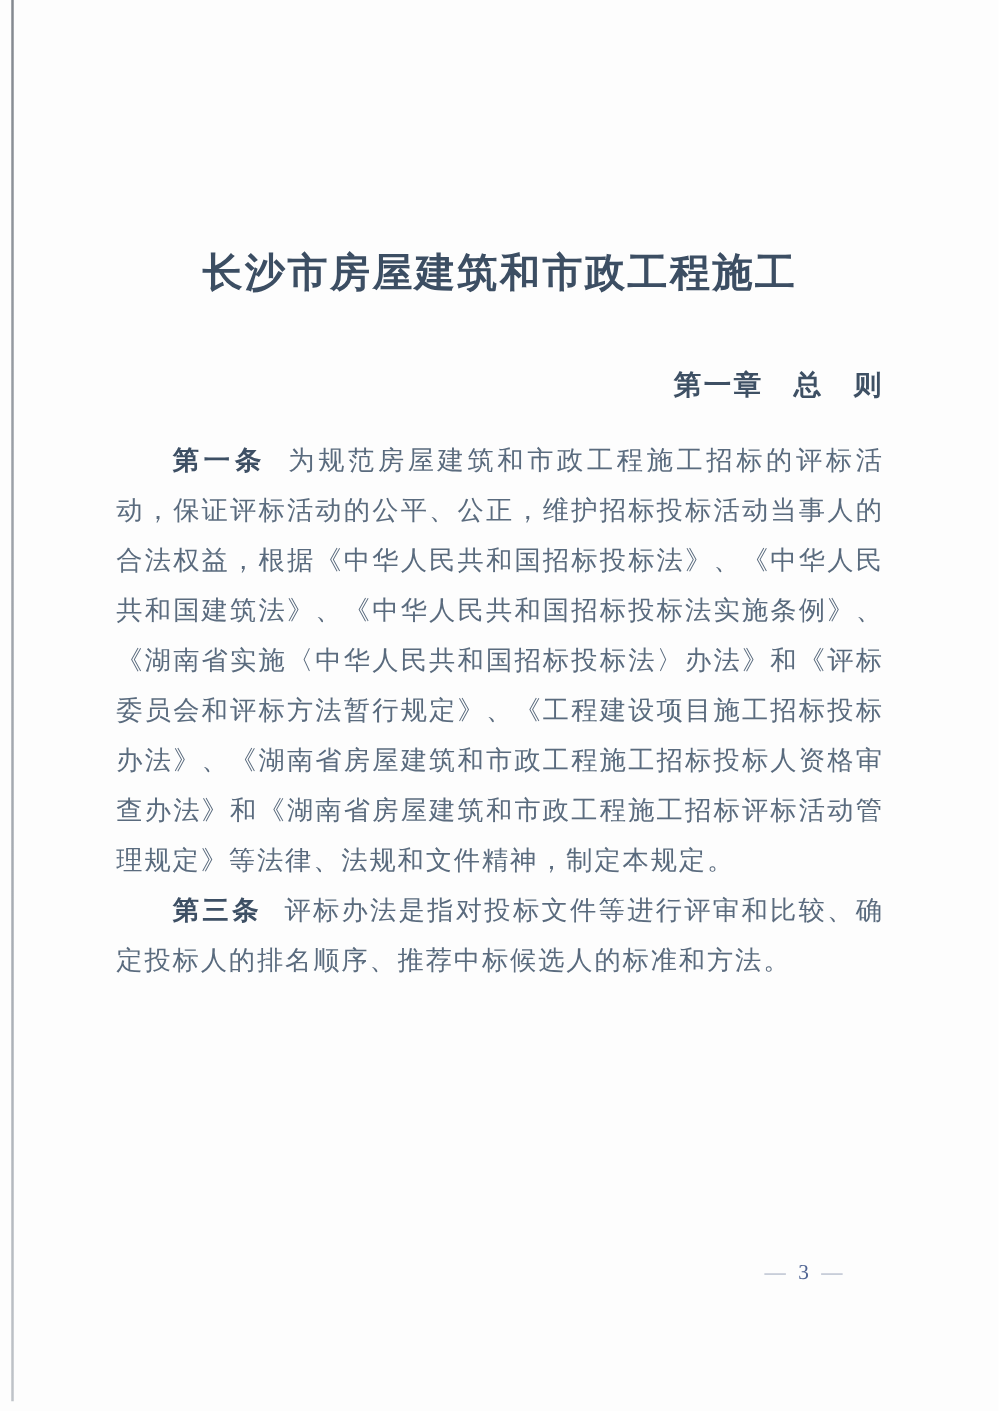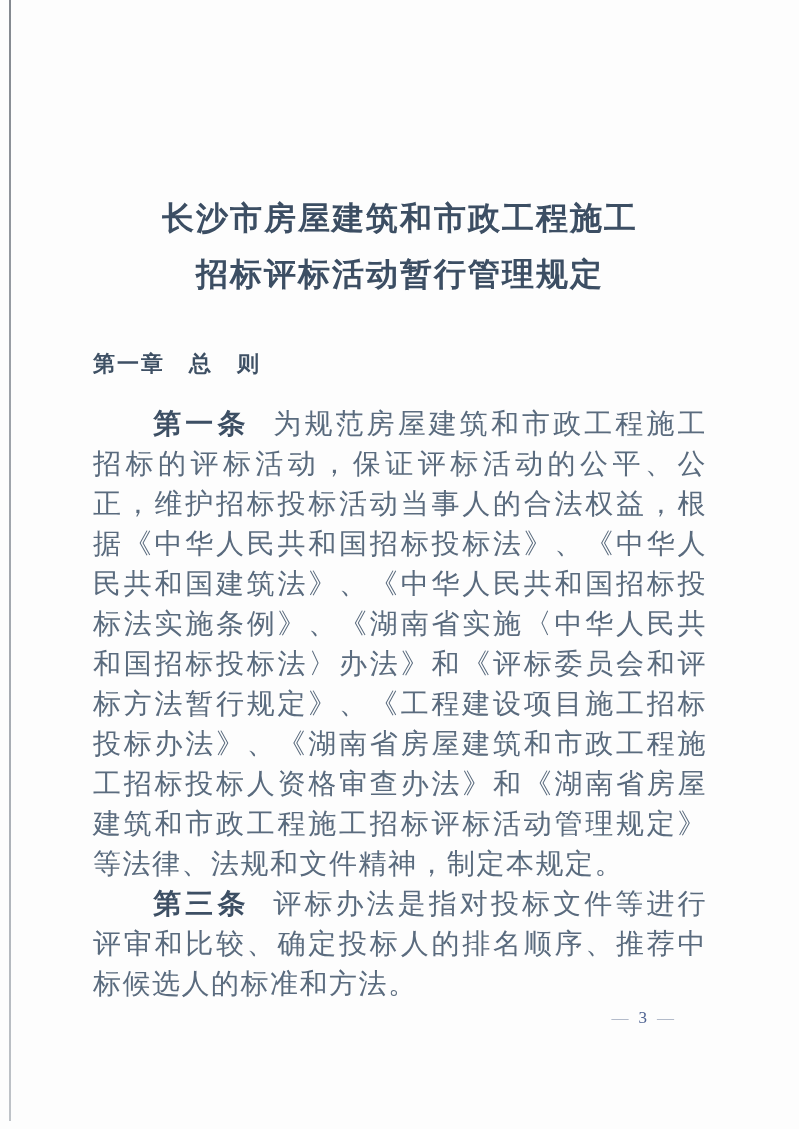--- a/index.html
+++ b/index.html
@@ -35,30 +35,30 @@
     margin-top: 190px;
     text-align: center;
     font-size: 32px;
     font-weight: bold;
     color: #3c4e63;
     line-height: 56px;
     letter-spacing: 2px;
   }
   .chapter {
     margin-top: 44px;
-    text-align: left;
+    text-align: right;
     font-size: 22px;
     font-weight: bold;
     color: #3e5064;
     letter-spacing: 2px;
     line-height: 36px;
   }
   .body-text {
     margin-top: 22px;
-    font-size: 28px;
+    font-size: 21px;
     line-height: 40px;
     color: #5a6b7e;
     text-align: justify;
     letter-spacing: 1.5px;
   }
   .para {
     margin: 0;
     text-indent: 2.15em;
   }
   .article-label {
@@ -92,21 +92,20 @@
 <body>
 
 <div class="page">
 
   <div class="scan-edge"></div>
 
   <div class="doc">
 
     <div class="title">
       <div>长沙市房屋建筑和市政工程施工</div>
-      <div>招标评标活动暂行管理规定</div>
     </div>
 
     <div class="chapter">第一章　总　则</div>
 
     <div class="body-text">
 
       <p class="para">
         <span class="article-label">第一条</span><span>为规范房屋建筑和市政工程施工招标的评标活动，保证评标活动的公平、公正，维护招标投标活动当事人的合法权益，根据《中华人民共和国招标投标法》、《中华人民共和国建筑法》、《中华人民共和国招标投标法实施条例》、《湖南省实施〈中华人民共和国招标投标法〉办法》和《评标委员会和评标方法暂行规定》、《工程建设项目施工招标投标办法》、《湖南省房屋建筑和市政工程施工招标投标人资格审查办法》和《湖南省房屋建筑和市政工程施工招标评标活动管理规定》等法律、法规和文件精神，制定本规定。</span>
       </p>
 

